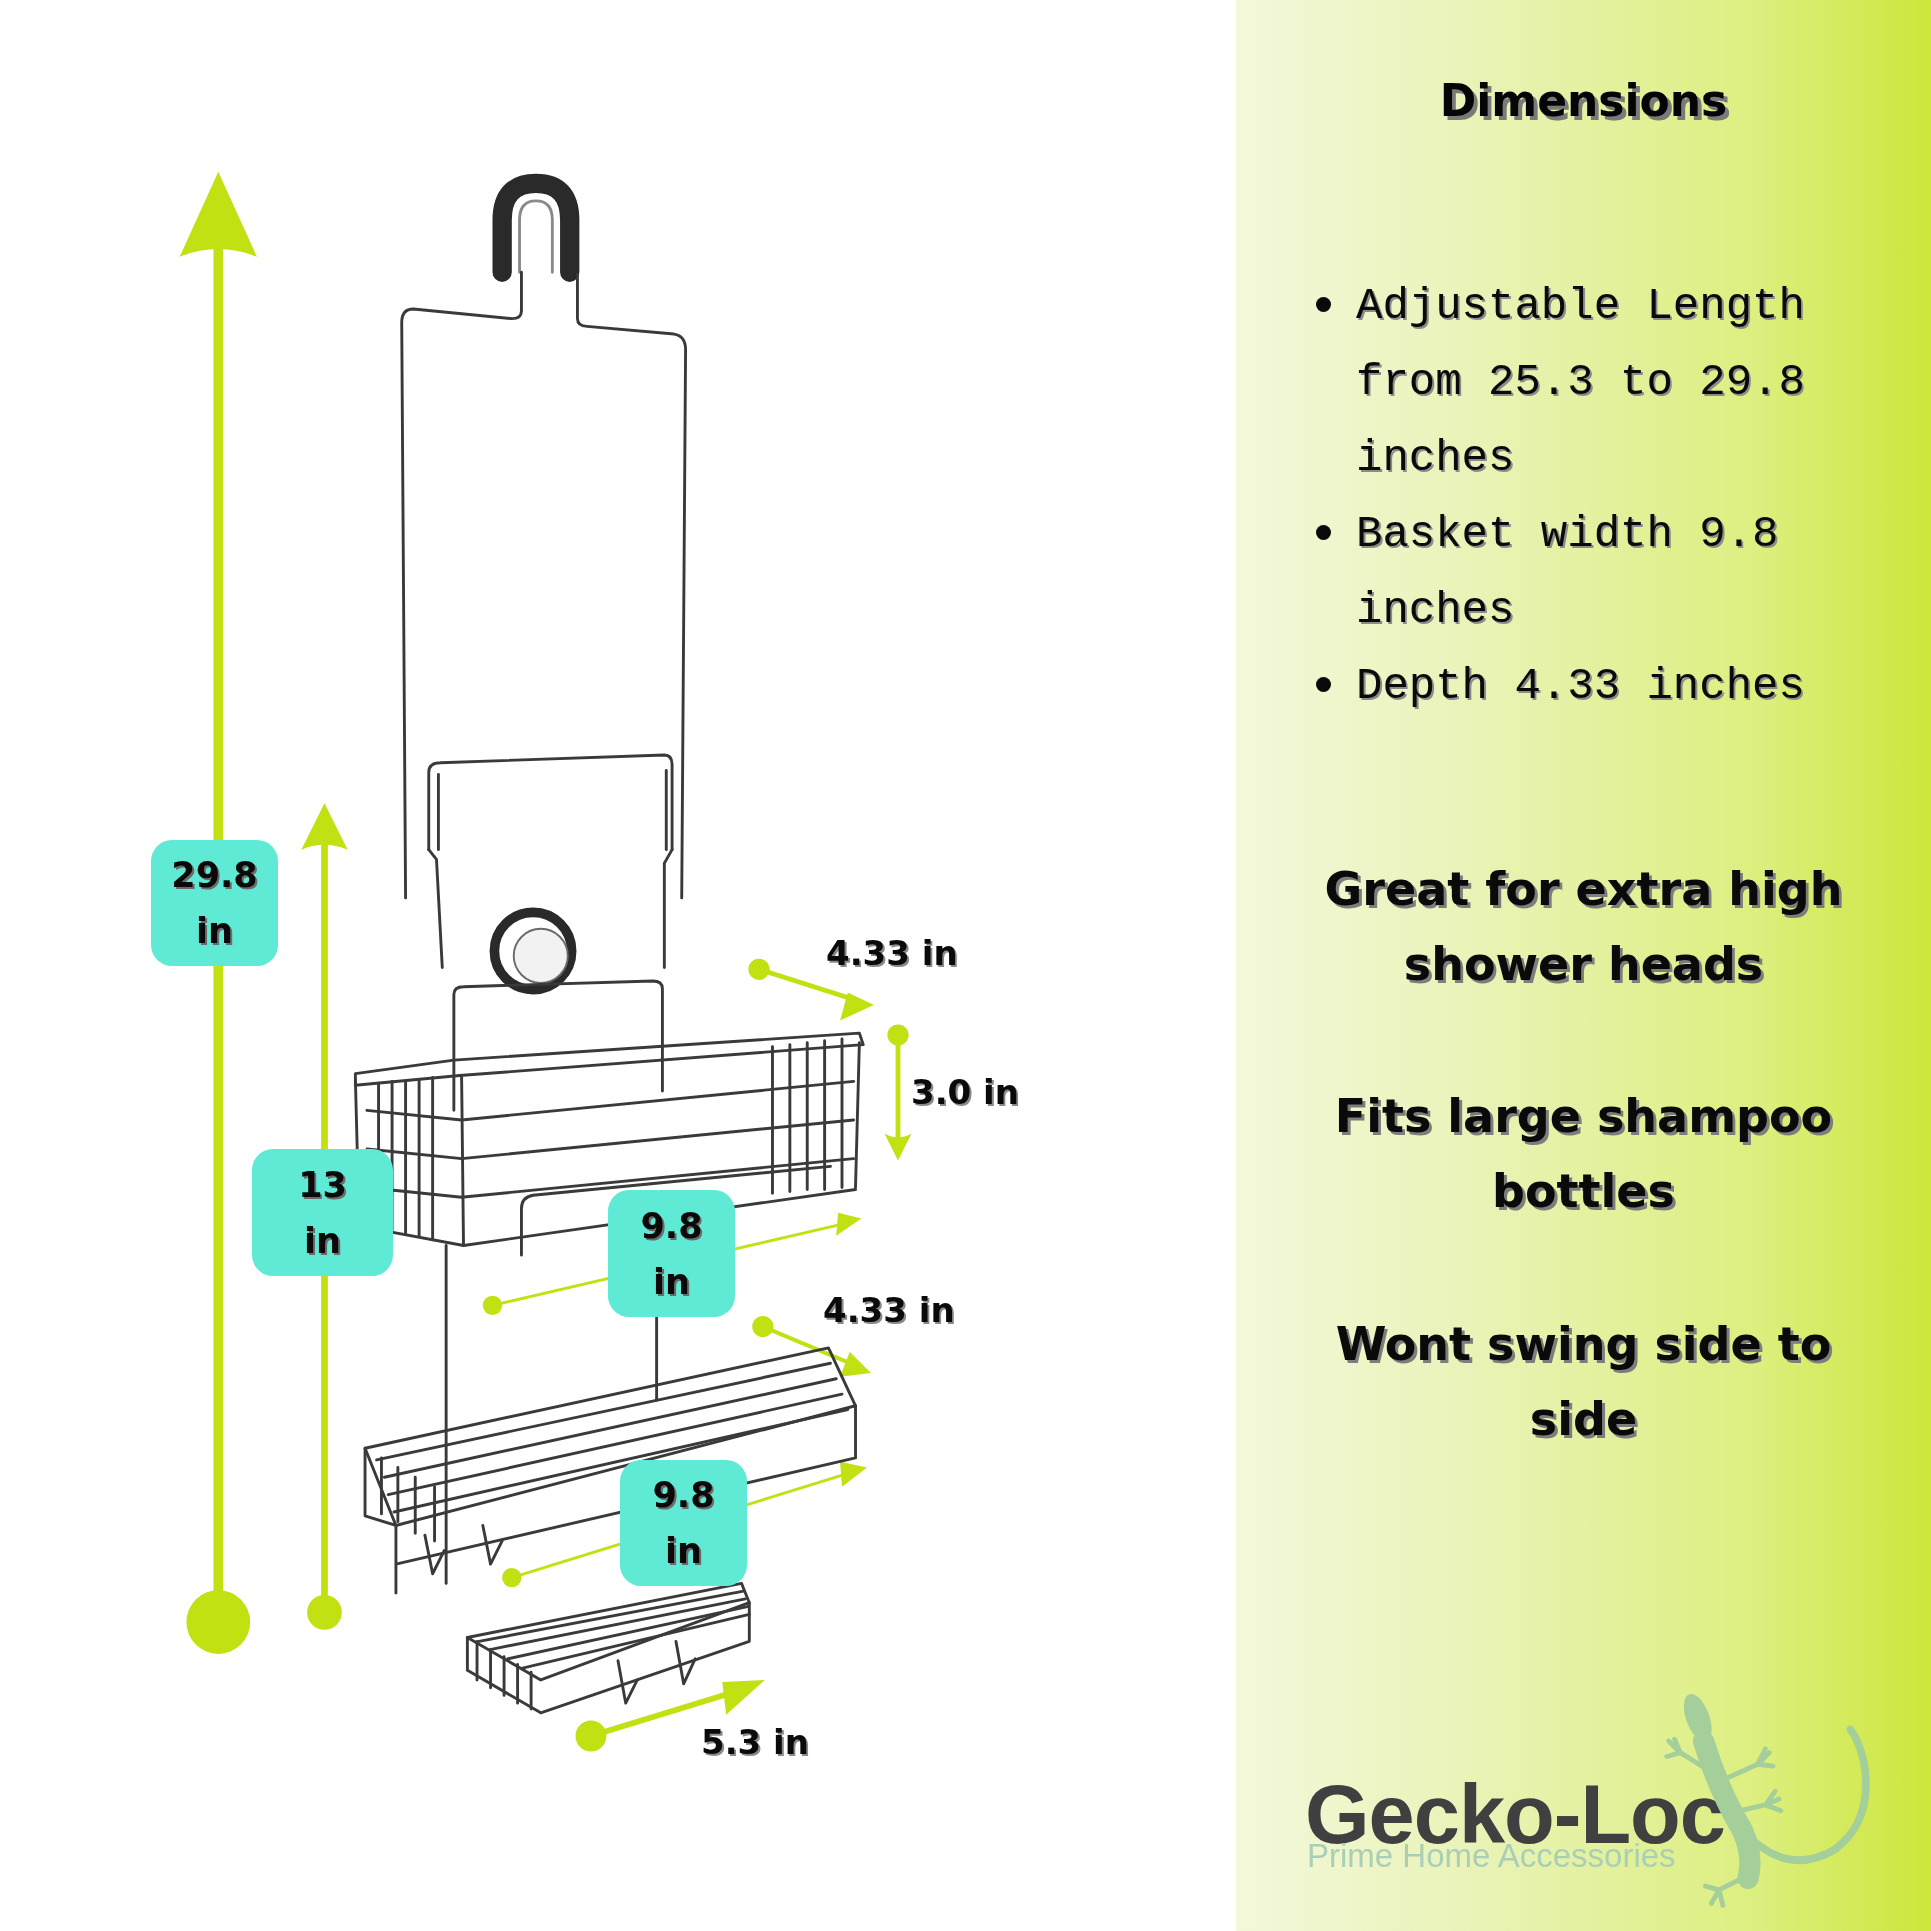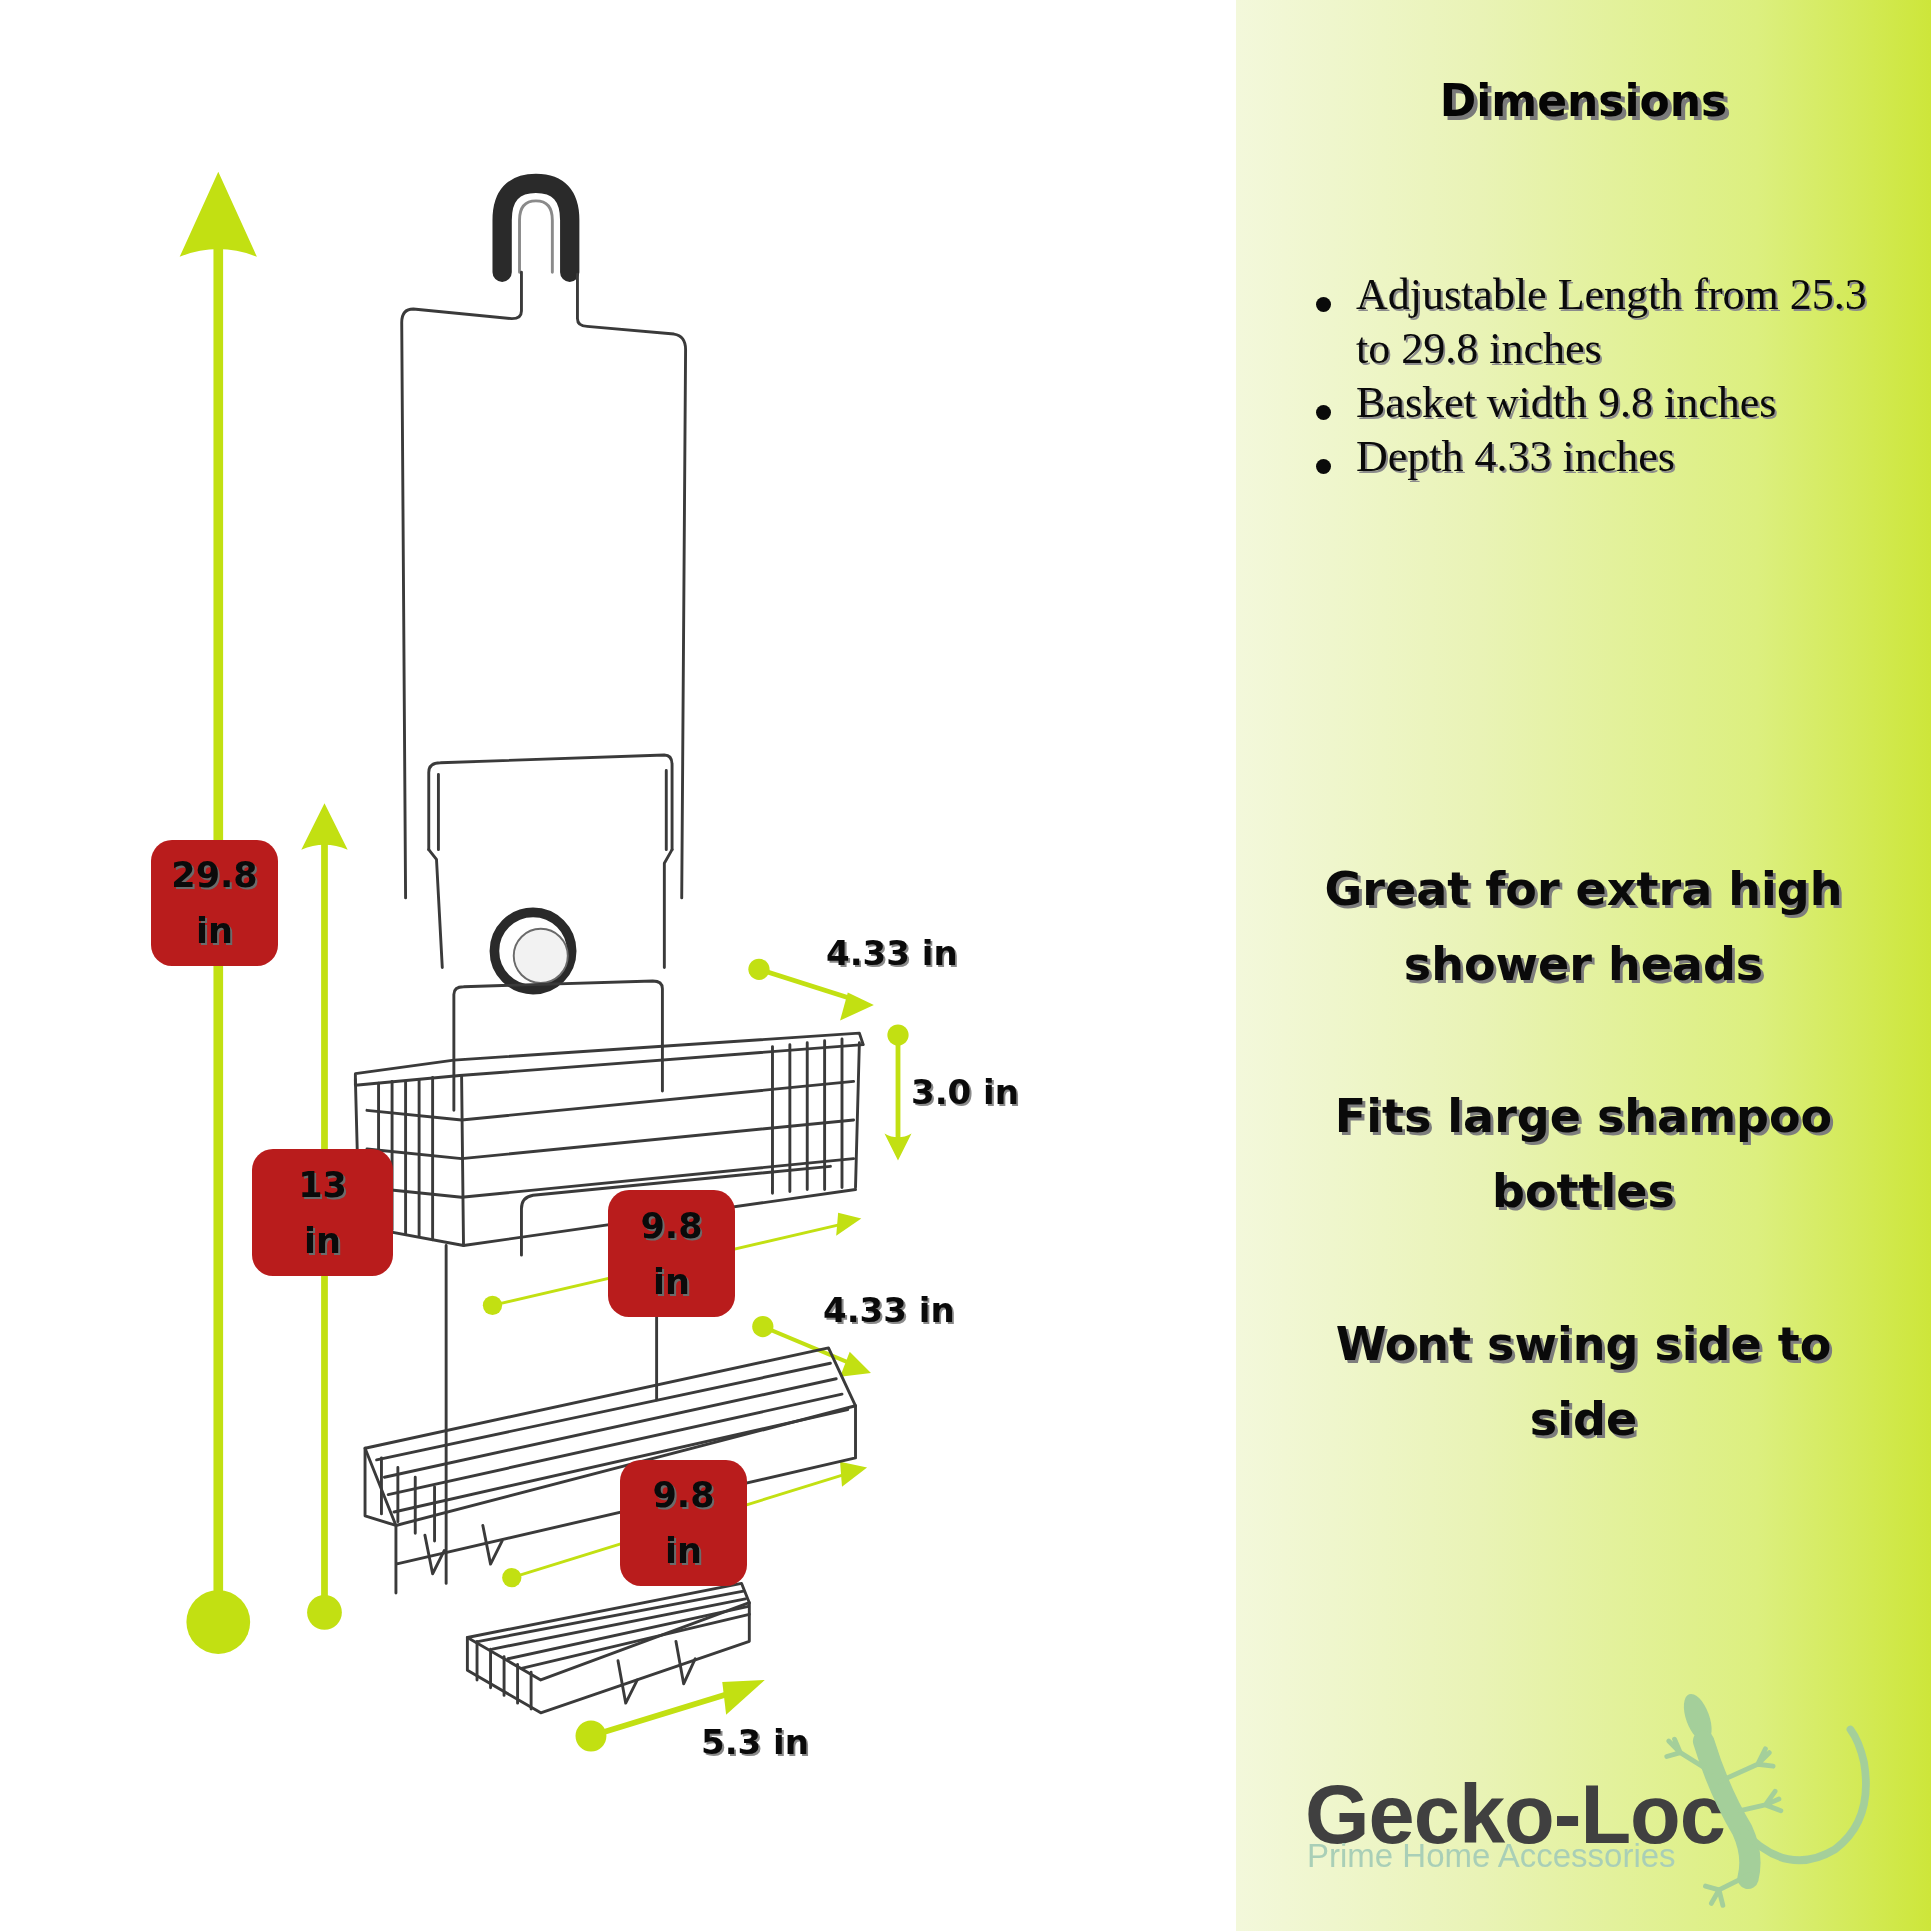--- a/index.html
+++ b/index.html
@@ -1,26 +1,26 @@
 <!DOCTYPE html>
 <html><head>
 <meta charset="utf-8">
 <style>
   html, body { margin:0; padding:0; }
   body { width:1931px; height:1931px; position:relative; overflow:hidden; background:#ffffff; font-family:"DejaVu Sans", sans-serif; }
   .left-panel { position:absolute; left:0; top:0; width:1236px; height:1931px; background:#ffffff; }
   .right-panel { position:absolute; left:1236px; top:0; width:695px; height:1931px;
     background:linear-gradient(90deg,#f3f8db 0%,#e9f3b6 35%,#dcef7f 75%,#cde63a 100%); }
   svg.art { position:absolute; left:0; top:0; width:1236px; height:1931px; }
-  .badge { position:absolute; background:#b91c1c; border-radius:21px; display:flex; flex-direction:column; align-items:center; justify-content:center;
+  .badge { position:absolute; background:#5eead4; border-radius:21px; display:flex; flex-direction:column; align-items:center; justify-content:center;
     font-family:"DejaVu Sans", sans-serif; font-weight:bold; color:#0a0a0a; font-size:35px; line-height:56px; text-shadow:1.9px 1.9px 0 #6b6b6b; }
   .dimlabel { position:absolute; font-family:"DejaVu Sans", sans-serif; font-weight:bold; color:#0a0a0a; font-size:34px; text-shadow:1.9px 1.9px 0 #8a8a8a; white-space:nowrap; }
   .title { position:absolute; left:1236px; width:695px; top:75px; text-align:center; font-family:"DejaVu Sans", sans-serif; font-weight:bold; font-size:44px; color:#050505; text-shadow:3.9px 3.9px 0 #7a7a7a; }
   .bullets { position:absolute; left:1308px; top:268px; width:579px; margin:0; padding:0; list-style:none; }
-  .bullets li { position:relative; padding-left:48px; font-family:Liberation Serif, serif; font-size:44px; line-height:54px; color:#0a0a0a; text-shadow:1.9px 1.9px 0 #8c8c8c; }
+  .bullets li { position:relative; padding-left:48px; font-family:Liberation Mono, monospace; font-size:44px; line-height:76px; color:#0a0a0a; text-shadow:1.9px 1.9px 0 #8c8c8c; }
   .bullets li .dot { position:absolute; left:7.7px; top:29px; width:15.4px; height:15.4px; border-radius:50%; background:#0a0a0a; }
   .feature { position:absolute; left:1265px; width:637px; text-align:center; font-family:"DejaVu Sans", sans-serif; font-weight:bold; font-size:46px; line-height:75px; color:#0a0a0a; text-shadow:2.9px 2.9px 0 #7d7d7d; }
   .logo-text { position:absolute; left:1305px; top:1767px; font-family:"Liberation Sans", sans-serif; font-weight:bold; font-size:83px; color:#404040; letter-spacing:-1px; }
   .logo-sub { position:absolute; left:1307px; top:1837px; font-family:"Liberation Sans", sans-serif; font-size:33px; color:#a9cfb7; }
   svg.gecko { position:absolute; left:1661px; top:1685px; width:232px; height:232px; }
 </style>
 </head>
 <body>
 
 <div class="left-panel"></div>

